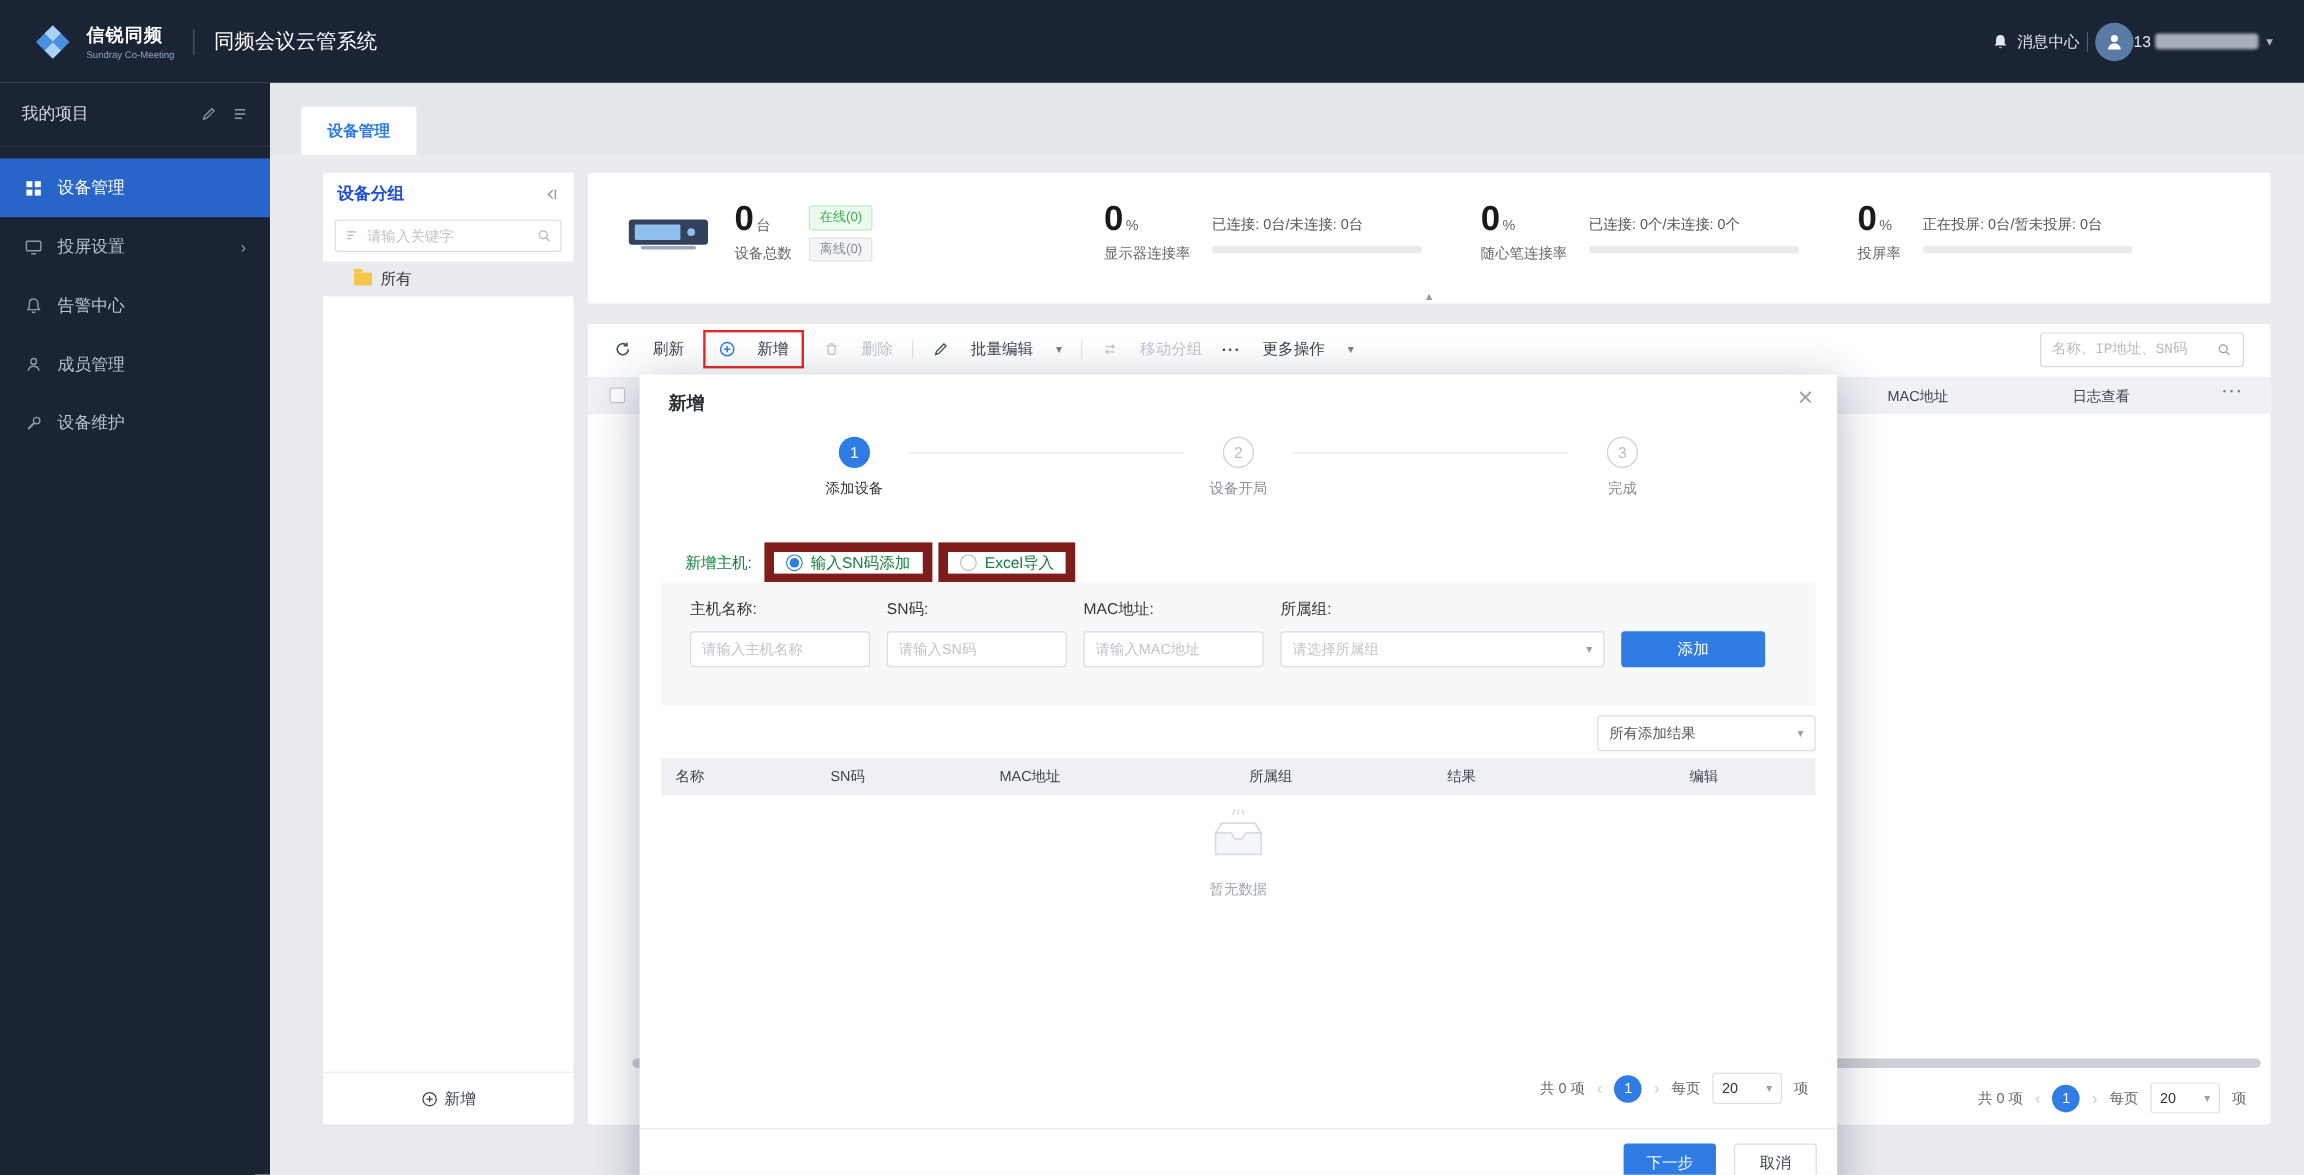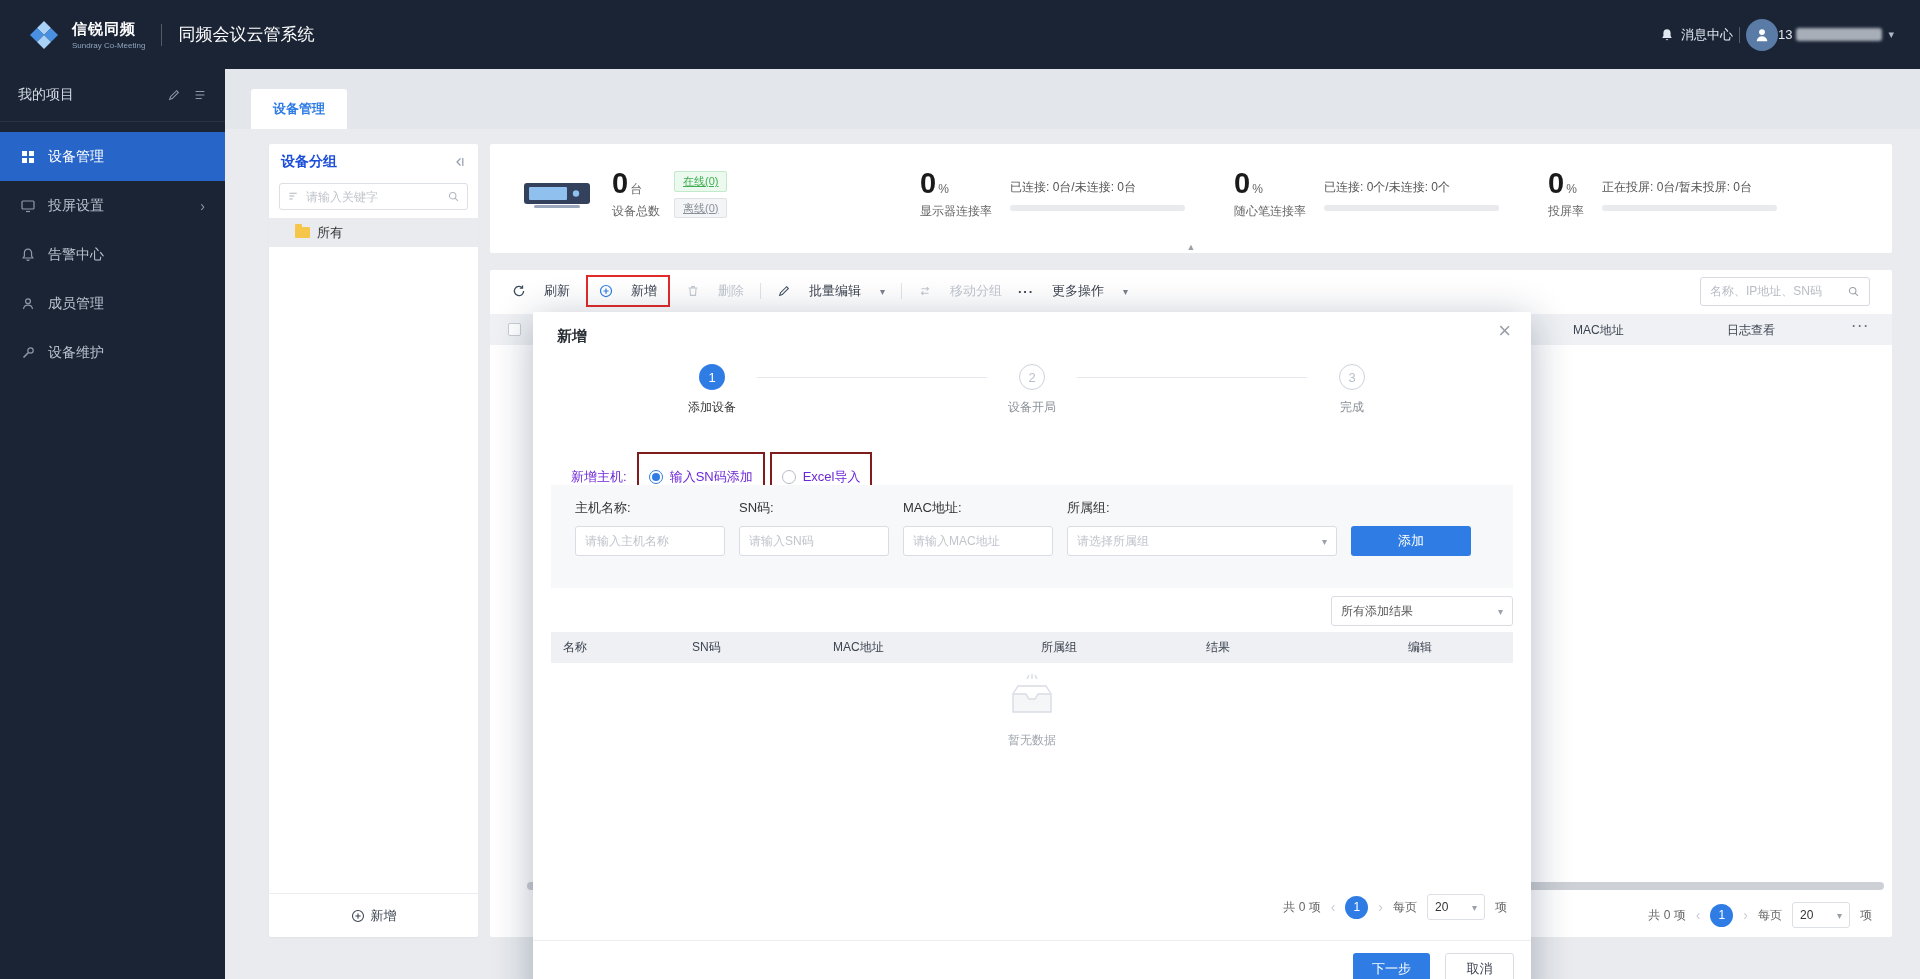--- a/index.html
+++ b/index.html
@@ -47,40 +47,40 @@
   .gp-footer { position:absolute; left:0; right:0; bottom:0; height:44px; border-top:1px solid #ebedf0; display:flex; align-items:center; justify-content:center; gap:6px; font-size:13px; color:#3c4350; cursor:pointer; }
 
   
   .stats-panel { position:absolute; left:490px; top:144px; width:1402px; height:109px; background:#fff; border-radius:2px; display:flex; align-items:center; padding:0 30px 8px; }
   .stat-cluster { display:flex; align-items:center; width:400px; }
   .device-img { flex:0 0 auto; }
   .big-val { font-size:29px; font-weight:bold; color:#1a1a1a; line-height:1; }
   .big-unit { font-size:12px; color:#666; margin-left:2px; }
   .stat-label { font-size:12px; color:#666; margin-top:5px; }
   .tag-col { display:flex; flex-direction:column; gap:6px; margin-left:14px; }
-  .tag { font-size:11px; padding:2px 8px; border-radius:2px; line-height:1.3;text-decoration:underline; }
+  .tag { font-size:11px; padding:2px 8px; border-radius:2px; line-height:1.3; }
   .tag.online { color:#3fae53; background:#ecf9ee; border:1px solid #c3e9cb; }
   .tag.offline { color:#8a8f99; background:#f4f5f7; border:1px solid #dfe2e6; }
   .metric { display:flex; align-items:center; flex:1; }
   .metric-detail { margin-left:18px; }
   .metric-detail .d-text { font-size:12px; color:#555; margin-bottom:9px; white-space:nowrap; }
   .progress { width:175px; height:6px; background:#e8eaed; border-radius:3px; overflow:hidden; }
   .progress .fill { height:100%; background:#2f7de4; }
   .stats-collapse { position:absolute; left:50%; bottom:1px; transform:translateX(-50%); color:#9aa0a8; font-size:9px; cursor:pointer; }
 
   
   .table-panel { position:absolute; left:490px; top:270px; width:1402px; height:667px; background:#fff; border-radius:2px; }
   .toolbar { position:absolute; top:0; left:0; right:0; height:42px; display:flex; align-items:center; padding:0 22px; gap:16px; }
   .tbtn { display:inline-flex; align-items:center; gap:18px; font-size:13px; color:#3c4350; cursor:pointer; white-space:nowrap; }
   .tbtn.disabled { color:#c2c7cf; cursor:default; }
   .tbtn .caret { font-size:10px; color:#7a818c; margin-left:1px; }
   .tb-divider { width:1px; height:16px; background:#e2e4e8; }
   .red-annot { border:2px solid #e12a2a; display:inline-flex; align-items:center; padding:5px 11px; }
   .tb-search { margin-left:auto; width:170px; height:29px; border:1px solid #d6dae0; border-radius:3px; display:flex; align-items:center; padding:0 9px; gap:6px; }
-  .tb-search input { border:none; outline:none; flex:1; font-size:12px; min-width:0; color:#6d28d9; font-family:Liberation Sans, sans-serif; }
+  .tb-search input { border:none; outline:none; flex:1; font-size:12px; min-width:0; color:#6d28d9; font-family:Liberation Mono, monospace; }
   .tb-search input::placeholder { color:#b8bcc4; }
   .thead { position:absolute; top:44px; left:0; right:0; height:31px; background:#eff1f4; font-size:12px; color:#3c4350; }
   .thead .cbx { position:absolute; left:18px; top:9px; width:13px; height:13px; border:1px solid #c8ccd2; border-radius:2px; background:#fff; cursor:pointer; }
   .thead .col-mac { position:absolute; left:1083px; top:8px; }
   .thead .col-log { position:absolute; left:1237px; top:8px; }
   .thead .col-dots { position:absolute; right:22px; top:5px; color:#6a7180; letter-spacing:2px; cursor:pointer; font-weight:bold; }
   .hscroll { position:absolute; left:37px; right:8px; bottom:47px; height:8px; background:#cdd0d5; border-radius:4px; cursor:pointer; }
   .pagination { position:absolute; right:20px; bottom:9px; display:flex; align-items:center; gap:10px; font-size:12px; color:#666; }
   .pg-arrow { color:#c7ccd4; font-size:14px; cursor:pointer; }
   .pg-num { width:23px; height:23px; border-radius:50%; background:#2f7de4; color:#fff; display:flex; align-items:center; justify-content:center; font-size:12px; cursor:pointer; }
@@ -93,23 +93,23 @@
   .m-close { position:absolute; right:20px; top:8px; font-size:22px; color:#9aa0a8; cursor:pointer; line-height:1; }
   .m-steps { position:absolute; top:52px; left:0; right:0; display:flex; justify-content:center; align-items:flex-start; }
   .step { width:90px; display:flex; flex-direction:column; align-items:center; }
   .step-circle { width:26px; height:26px; border-radius:50%; display:flex; align-items:center; justify-content:center; font-size:13px; }
   .step.active .step-circle { background:#2f7de4; color:#fff; }
   .step.idle .step-circle { background:#fff; border:1px solid #ccd2da; color:#b8bfc9; }
   .step-label { margin-top:9px; font-size:12px; }
   .step.active .step-label { color:#333; }
   .step.idle .step-label { color:#8a9099; }
   .step-line { width:230px; height:1px; background:#e5e8ed; margin-top:13px; }
-  .m-hostrow { position:absolute; top:140px; left:38px; display:flex; align-items:center; font-size:13px; color:#6d28d9; }
+  .m-hostrow { position:absolute; top:140px; left:38px; display:flex; align-items:center; font-size:13px; color:#15803d; }
   .m-hostrow .hlabel { margin-right:10px; }
-  .radio-annot { border:2px solid #7f1d1d; display:inline-flex; align-items:center; padding:14px 10px; }
+  .radio-annot { border:8px solid #7f1d1d; display:inline-flex; align-items:center; padding:0 10px; }
   .radio-annot + .radio-annot { margin-left:5px; }
   .radio { width:14px; height:14px; border-radius:50%; border:1px solid #b6bcc6; background:#fff; position:relative; flex:0 0 auto; cursor:pointer; }
   .radio.sel { border-color:#2f7de4; }
   .radio.sel::after { content:''; position:absolute; inset:2px; background:#2f7de4; border-radius:50%; }
   .radio-label { margin-left:7px; cursor:pointer; }
   .m-fields { position:absolute; top:173px; left:18px; right:18px; height:103px; background:#f6f8fa; display:flex; gap:14px; padding:14px 24px 0; }
   .field { display:flex; flex-direction:column; }
   .field-label { font-size:13px; color:#333; margin-bottom:9px; }
   .field input { height:30px; border:1px solid #d9dde3; border-radius:3px; padding:0 9px; font-size:12px; outline:none; background:#fff; color:#333; font-family:inherit; }
   .field input::placeholder { color:#c0c4cc; }

